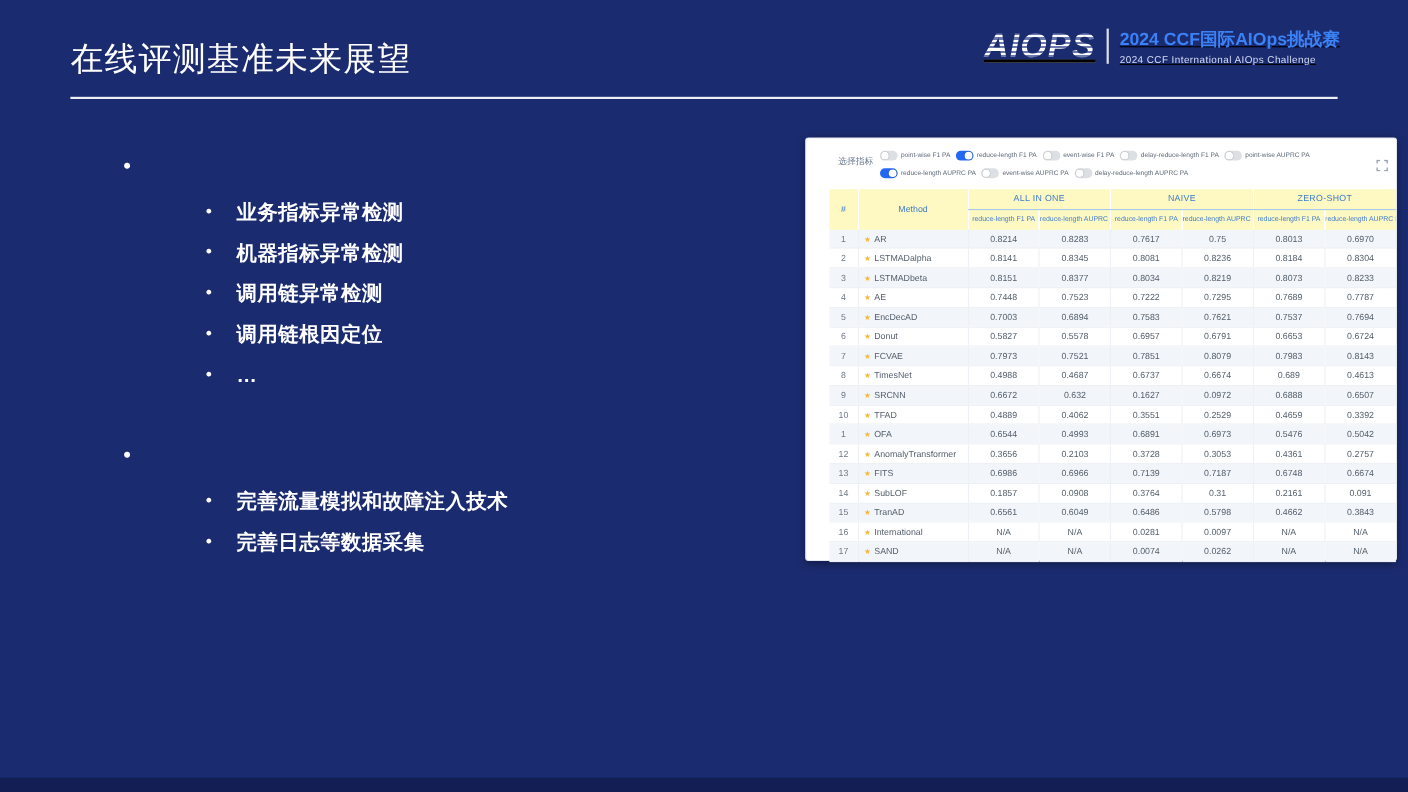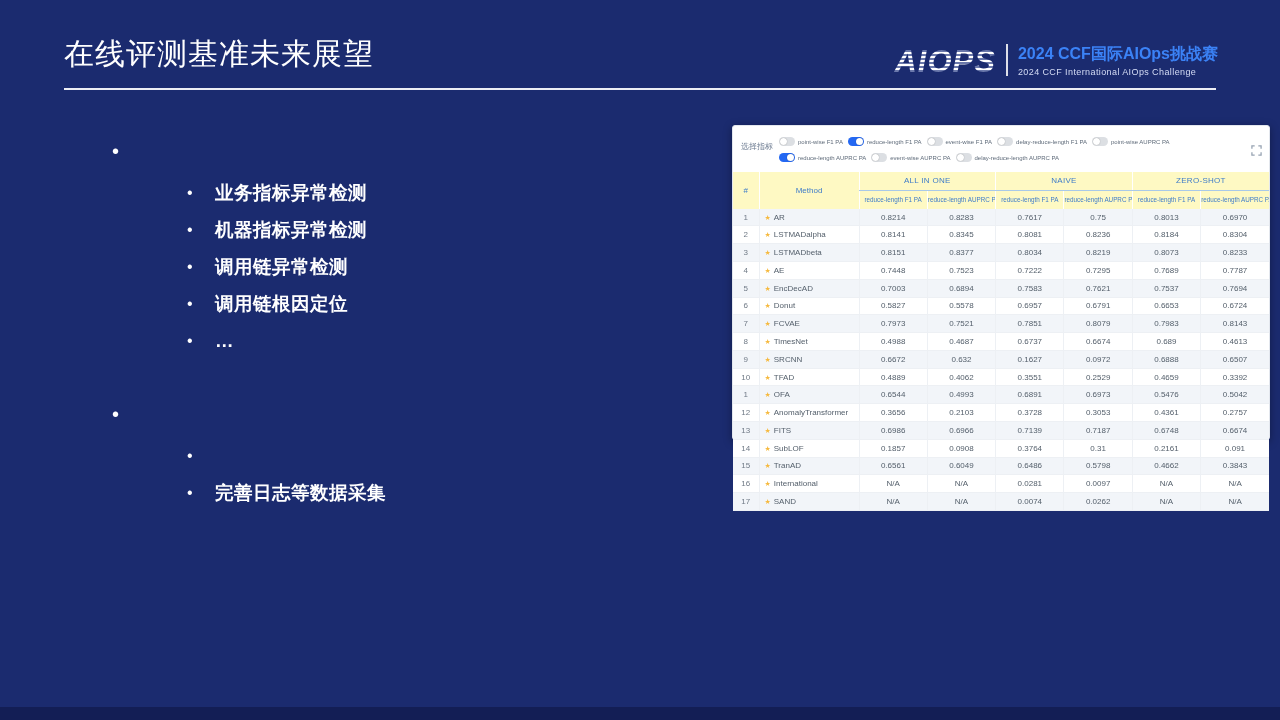--- a/index.html
+++ b/index.html
@@ -3,21 +3,21 @@
 <meta charset="utf-8">
 <style>
   * { margin:0; padding:0; box-sizing:border-box; }
   html,body { width:1280px; height:720px; overflow:hidden; }
   body { font-family:"Liberation Sans", sans-serif; }
   .slide { position:relative; width:1280px; height:720px; background:#1b2b6f; overflow:hidden; }
 
   
   .title { position:absolute; left:64px; top:34px; font-size:30px; font-weight:normal; color:#ffffff; letter-spacing:1px; }
   .title-rule { position:absolute; left:64px; right:64px; top:88px; height:2px; background:rgba(255,255,255,.92); }
-  .logo { position:absolute; right:62px; top:44px; display:flex; align-items:flex-start; gap:10px; }
+  .logo { position:absolute; right:62px; top:24px; display:flex; align-items:center; gap:10px;text-decoration:underline; }
   .brand { font-size:31px; font-weight:bold; font-style:italic; color:#e9eefc; letter-spacing:1px; }
   @supports ((-webkit-background-clip:text)) {
     .brand { background:repeating-linear-gradient(180deg,#ffffff 0 2px, rgba(205,216,245,.45) 2px 4px);
              -webkit-background-clip:text; background-clip:text; color:transparent; }
   }
   .logo-div { width:2px; height:32px; background:rgba(255,255,255,.85); }
   .logo-cn { font-size:16px; font-weight:bold; color:#3b82f6; white-space:nowrap; }
   .logo-en { font-size:9px; color:#d4dcf5; letter-spacing:.4px; white-space:nowrap; margin-top:2px; }
 
   
@@ -26,22 +26,22 @@
   .brow { display:flex; align-items:flex-start; }
   .dot { flex:none; }
   .b1 { margin-bottom:17px; }
   .b1 .dot { margin-left:7px; width:31px; font-size:20px; line-height:27px; }
   .b1 .btext { font-size:21px; font-weight:bold; line-height:27px; letter-spacing:.5px; white-space:nowrap; }
   .b2 { margin-left:82px; margin-bottom:16px; }
   .b2 .dot { width:28px; font-size:16px; line-height:21px; }
   .b2 .btext { font-size:18.5px; font-weight:bold; line-height:21px; letter-spacing:.5px; white-space:nowrap; }
 
   
-  .panel { position:absolute; left:732px; top:125px; width:538px; height:315px; background:#ffffff;
-           border-radius:3px; border:1px solid #e3e7ee; box-shadow:0 2px 8px rgba(0,0,0,.35); }
+  .panel { position:absolute; left:732px; top:125px; width:538px; height:385px; background:#ffffff;
+           border-radius:3px; border:1px solid #e3e7ee; box-shadow:0 2px 8px rgba(0,0,0,.35);padding-left:21px; }
   .filterbar { position:relative; height:46px; padding:7px 26px 0 8px; display:flex; align-items:flex-start; }
   .filter-label { flex:none; font-size:8px; color:#6b7a90; margin:8px 6px 0 0; white-space:nowrap; }
   .toggles { flex:1; display:flex; flex-wrap:wrap; column-gap:5px; row-gap:7px; padding-top:4px; }
   .toggle { display:flex; align-items:center; gap:3px; cursor:pointer; }
   .switch { position:relative; flex:none; width:16px; height:9px; border-radius:5px; background:#dcdfe3; }
   .switch .knob { position:absolute; top:1px; left:1px; width:7px; height:7px; border-radius:50%; background:#ffffff;
                   box-shadow:0 0 1px rgba(0,0,0,.45); }
   .switch.on { background:#2468f2; }
   .switch.on .knob { left:auto; right:1px; }
   .toggle-label { font-size:6px; color:#5f6b7a; white-space:nowrap; }
@@ -105,20 +105,21 @@
           <span class="dot">•</span>
           <span class="btext">…</span>
         </div>
       </div>
       <div class="section">
         <div class="brow b1">
           <span class="dot">•</span>
         </div>
         <div class="brow b2">
           <span class="dot">•</span>
+          <span class="btext">完善流量模拟和故障注入技术</span>
         </div>
         <div class="brow b2">
           <span class="dot">•</span>
           <span class="btext">完善日志等数据采集</span>
         </div>
       </div>
     </div>
 
   <div class="panel">
     <div class="filterbar">

